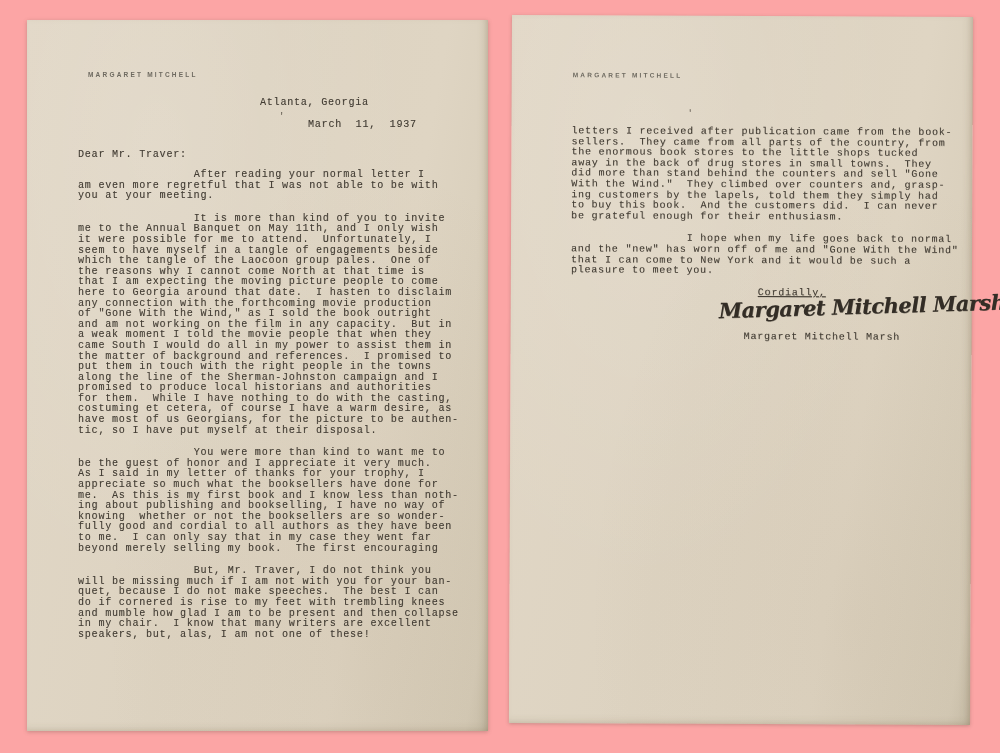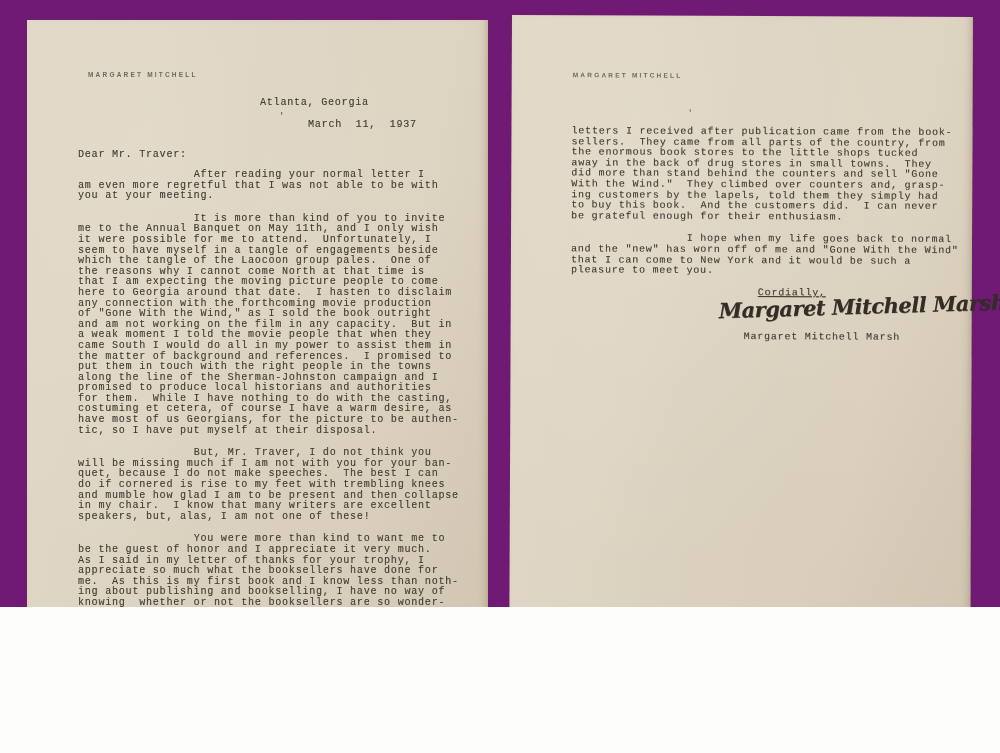--- a/index.html
+++ b/index.html
@@ -1,20 +1,20 @@
 <!DOCTYPE html>
 <html><head>
 <meta charset="utf-8">
 <style>
   html, body { margin: 0; padding: 0; background: #fdfdfc; }
   .scene {
     position: relative;
     width: 1000px;
-    height: 607px;
-    background: #701a75;
+    height: 753px;
+    background: #fca5a5;
     overflow: hidden;
     font-family: "Liberation Mono", monospace;
   }
   .page {
     position: absolute;
     background:
       radial-gradient(ellipse at 28% 18%, rgba(255,255,255,0.12), rgba(255,255,255,0) 55%),
       radial-gradient(ellipse at 75% 85%, rgba(125,100,65,0.07), rgba(125,100,65,0) 55%),
       linear-gradient(100deg, #e1d7c6 0%, #ddd3c1 42%, #dfd5c3 72%, #d5cbb7 96%, #c8bea9 100%);
     box-shadow:
@@ -111,37 +111,37 @@
 a weak moment I told the movie people that when they
 came South I would do all in my power to assist them in
 the matter of background and references.  I promised to
 put them in touch with the right people in the towns
 along the line of the Sherman-Johnston campaign and I
 promised to produce local historians and authorities
 for them.  While I have nothing to do with the casting,
 costuming et cetera, of course I have a warm desire, as
 have most of us Georgians, for the picture to be authen-
 tic, so I have put myself at their disposal.</p>
-      <p class="tw">                 But, Mr. Traver, I do not think you
-will be missing much if I am not with you for your ban-
-quet, because I do not make speeches.  The best I can
-do if cornered is rise to my feet with trembling knees
-and mumble how glad I am to be present and then collapse
-in my chair.  I know that many writers are excellent
-speakers, but, alas, I am not one of these!</p>
       <p class="tw">                 You were more than kind to want me to
 be the guest of honor and I appreciate it very much.
 As I said in my letter of thanks for your trophy, I
 appreciate so much what the booksellers have done for
 me.  As this is my first book and I know less than noth-
 ing about publishing and bookselling, I have no way of
 knowing  whether or not the booksellers are so wonder-
 fully good and cordial to all authors as they have been
 to me.  I can only say that in my case they went far
 beyond merely selling my book.  The first encouraging</p>
+      <p class="tw">                 But, Mr. Traver, I do not think you
+will be missing much if I am not with you for your ban-
+quet, because I do not make speeches.  The best I can
+do if cornered is rise to my feet with trembling knees
+and mumble how glad I am to be present and then collapse
+in my chair.  I know that many writers are excellent
+speakers, but, alas, I am not one of these!</p>
     </div>
   </div>
 
   <div class="page page2">
     <div class="letterhead">MARGARET MITCHELL</div>
 
     <div class="stray-mark stray-2">'</div>
 
     <div class="body-block">
       <p class="tw">letters I received after publication came from the book-

